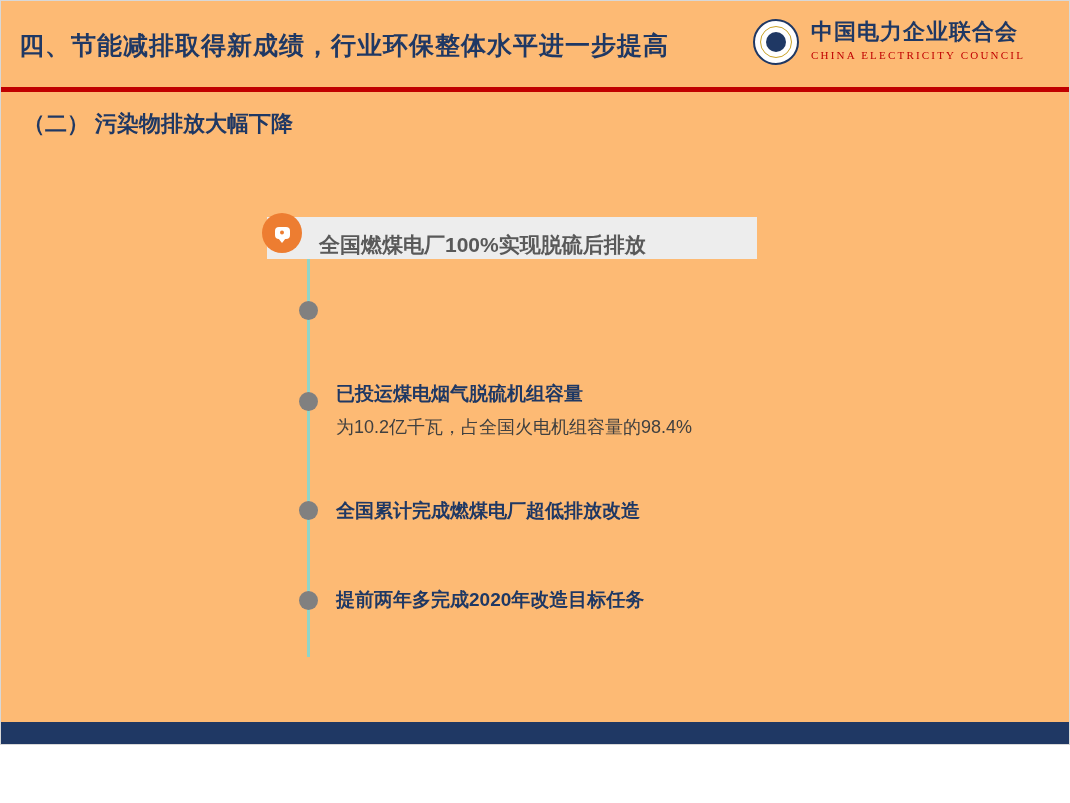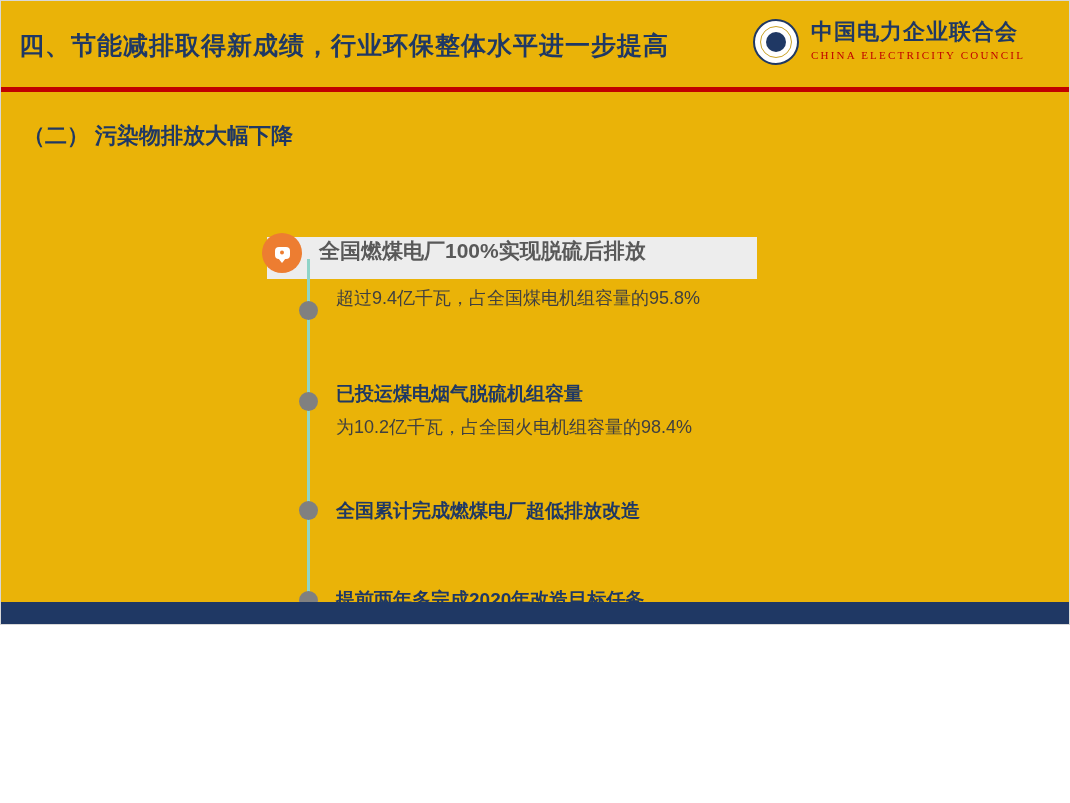--- a/index.html
+++ b/index.html
@@ -10,24 +10,24 @@
     width: 1070px;
     height: 803px;
     background: #ffffff;
     font-family: "Liberation Sans", sans-serif;
     overflow: hidden;
     position: relative;
   }
   .slide {
     position: relative;
     width: 1070px;
-    height: 625px;
+    height: 745px;
     box-sizing: border-box;
     border: 1px solid #d8d8d8;
-    background: #eab308;
+    background: #fdba74;
     overflow: hidden;
   }
 
   
   .header {
     position: absolute;
     left: 0;
     top: 0;
     width: 100%;
     height: 88px;
@@ -111,34 +111,32 @@
 
   
   .section-heading {
     position: absolute;
     left: 22px;
     top: 108px;
     font-size: 22px;
     font-weight: bold;
     color: #1f3864;
     white-space: nowrap;
-    margin-top: 12px;
   }
 
   
   .banner {
     position: absolute;
     left: 266px;
     top: 216px;
     width: 490px;
     height: 42px;
     background: #ededed;
     display: flex;
-    align-items: flex-start;
-    margin-top: 20px;
+    align-items: flex-end;
   }
   .banner-bullet {
     position: absolute;
     left: -5px;
     top: -4px;
     width: 40px;
     height: 40px;
     border-radius: 50%;
     background: #ed7d31;
     display: flex;
@@ -255,21 +253,20 @@
       <div class="glyph"></div>
       <div class="dot"></div>
     </div>
     <div class="banner-text">全国燃煤电厂100%实现脱硫后排放</div>
   </div>
 
   <div class="timeline-line"></div>
 
   <div class="tl-dot" style="top:300px;"></div>
   <div class="tl-item" style="top:276px;">
-    <div class="tl-sub">超过9.4亿千瓦，占全国煤电机组容量的95.8%</div>
   </div>
 
   <div class="tl-dot" style="top:391px;"></div>
   <div class="tl-item" style="top:382px;">
     <div class="tl-title">已投运煤电烟气脱硫机组容量</div>
     <div class="tl-sub">为10.2亿千瓦，占全国火电机组容量的98.4%</div>
   </div>
 
   <div class="tl-dot" style="top:500px;"></div>
   <div class="tl-item" style="top:499px;">

